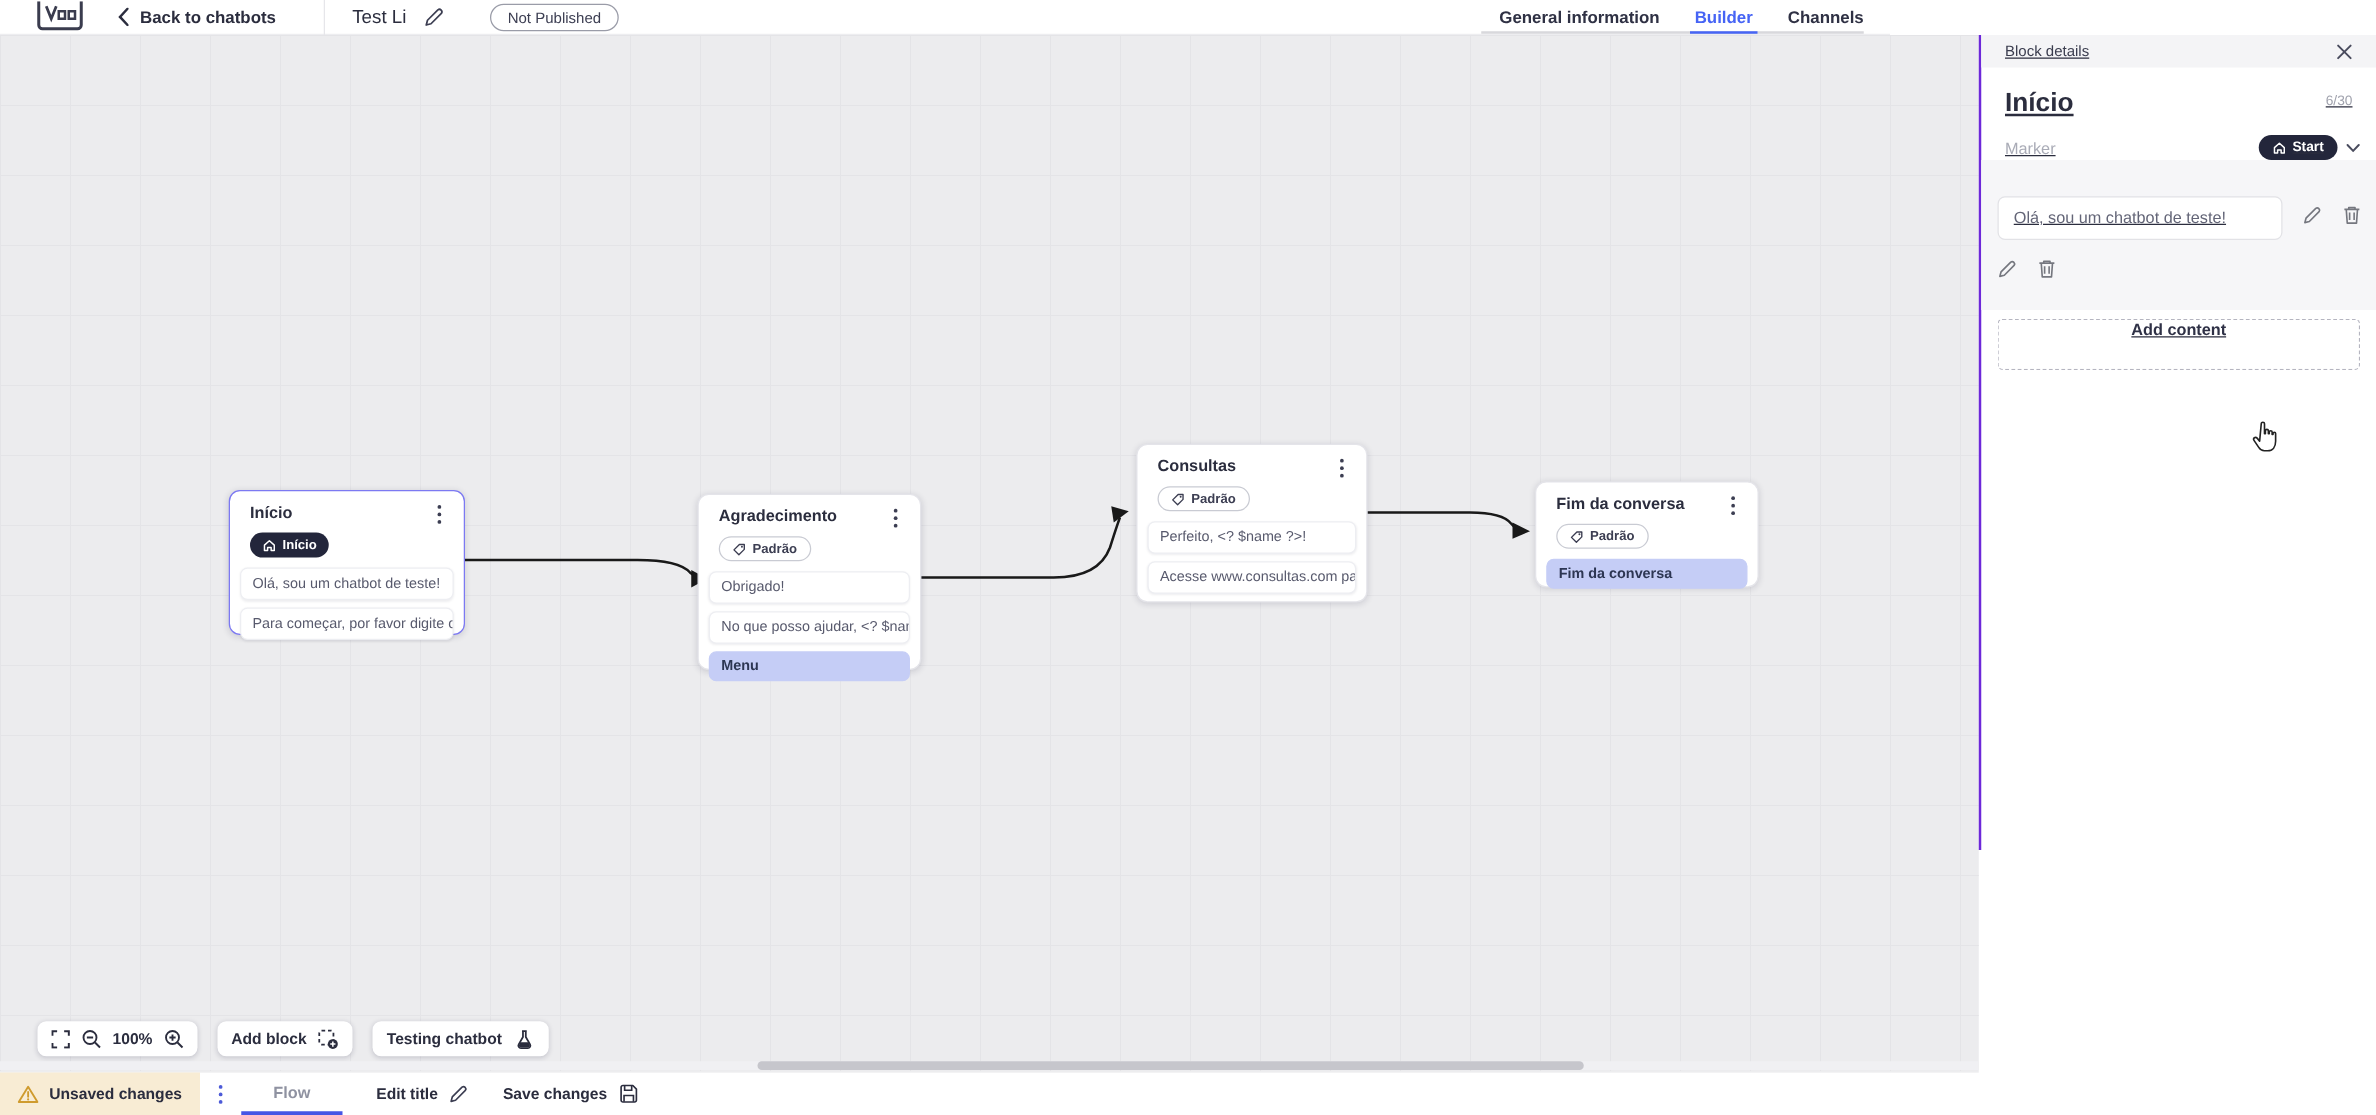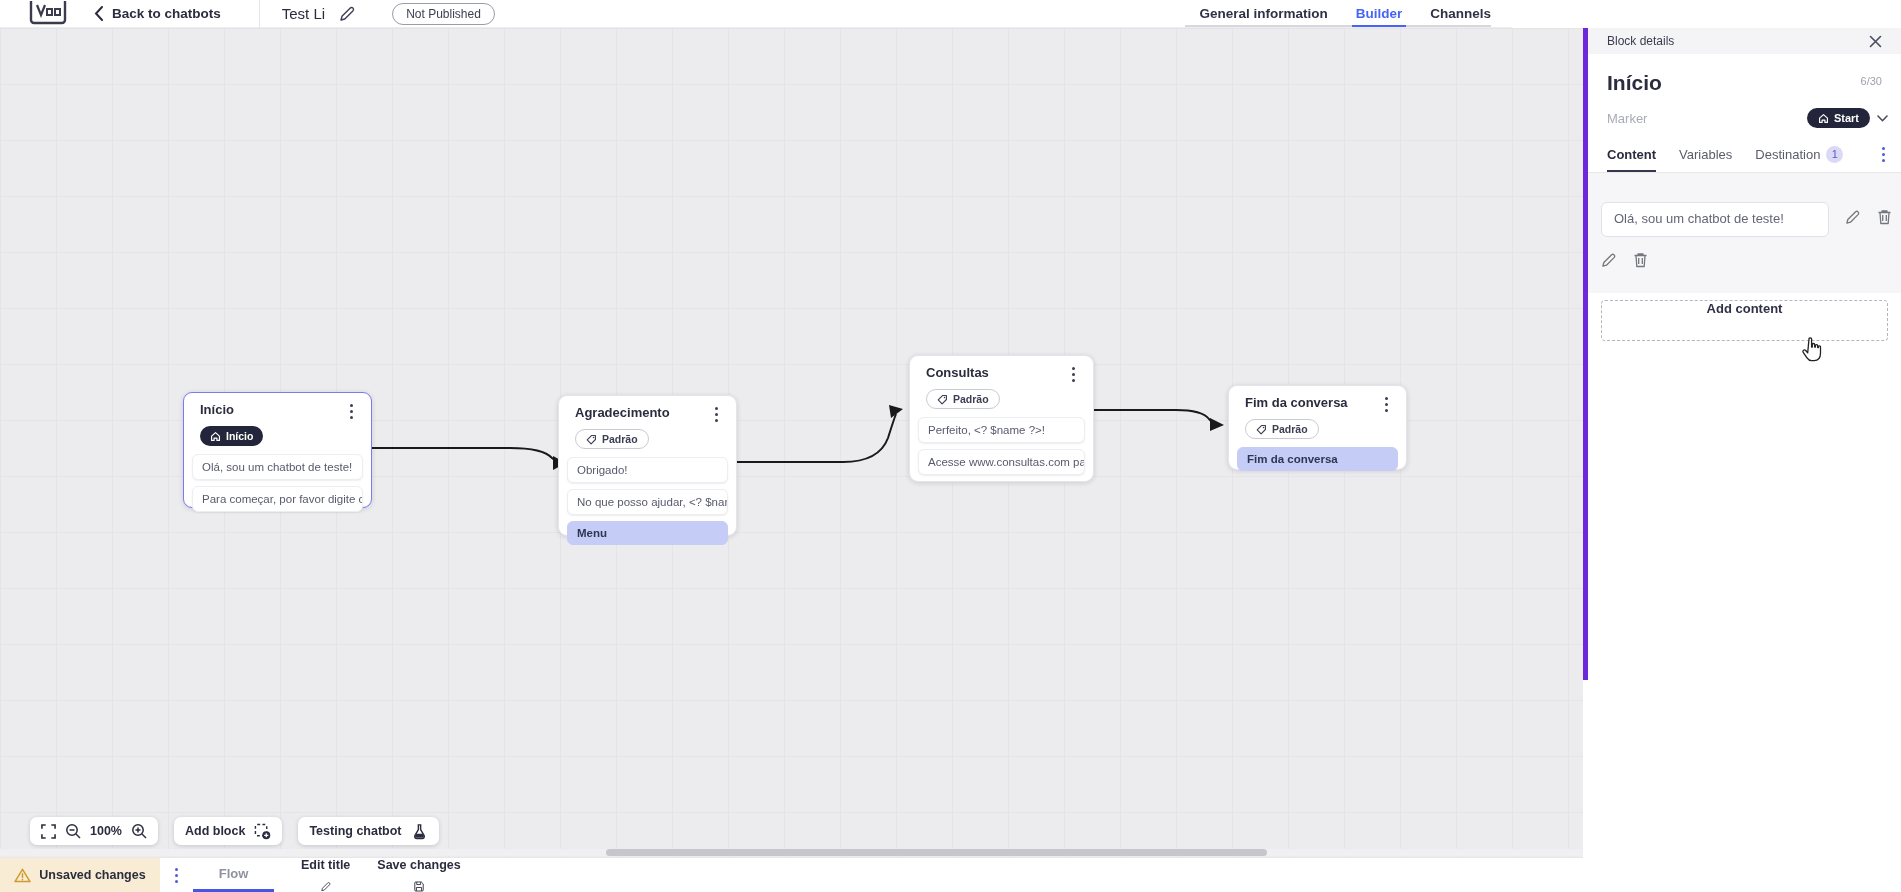--- a/index.html
+++ b/index.html
@@ -57,21 +57,21 @@
   .ctl-card { height:28px; background:#fff; border-radius:7px; box-shadow:0 1px 4px rgba(30,30,60,.18);
               display:flex; align-items:center; gap:9px; padding:0 11px; cursor:pointer; }
   .ctl-card .lbl { font-size:12.5px; font-weight:700; color:#2b2d3e; }
   .zoom-pct { font-size:12.5px; font-weight:700; color:#2b2d3e; }
 
   .hscroll { position:absolute; left:0; top:821px; width:1583px; height:7px; background:#f0f0f3; }
   .hscroll-thumb { position:absolute; left:606px; top:0; width:661px; height:7px; background:#c6c6cc; border-radius:4px; }
 
   
   .panel { position:absolute; top:28px; right:0; width:318px; height:652px; background:#fff;
-           border-left:5px solid #6d28d9; z-index:20; }
+           border-left:2px solid #6d28d9; z-index:20;text-decoration:underline; }
   .panel-header { height:26px; background:#f4f4f6; display:flex; align-items:center;
                   justify-content:space-between; padding:0 19px; }
   .panel-header .ph-title { font-size:12px; color:#3a3c4e; }
   .panel-close { cursor:pointer; display:flex; }
   .name-row { display:flex; justify-content:space-between; align-items:flex-start; padding:17px 19px 0; }
   .block-name { font-size:21px; font-weight:700; color:#2b2d3e; }
   .name-counter { font-size:11px; color:#a0a2ad; margin-top:4px; }
   .marker-row { display:flex; justify-content:space-between; align-items:center; padding:13px 13px 0 19px; }
   .marker-label { font-size:13px; color:#a9abb6; }
   .marker-value { display:flex; align-items:center; gap:7px; cursor:pointer; }
@@ -97,21 +97,21 @@
 
   
   .bottombar { position:absolute; left:0; bottom:0; width:1583px; height:35px; background:#fff;
                border-top:1px solid #e7e7ea; display:flex; align-items:stretch; z-index:25; }
   .unsaved { width:160px; background:#f8ecd4; display:flex; align-items:center; justify-content:center;
              gap:8px; font-size:12.5px; font-weight:700; color:#2b2d3e; flex:none; }
   .bb-kebab { display:flex; align-items:center; padding:0 12px; }
   .flow-tab { width:81px; display:flex; align-items:center; justify-content:center; font-size:13px;
               font-weight:700; color:#8f92a1; border-bottom:3px solid #4655e5; cursor:pointer; }
   .bb-item { display:flex; align-items:center; gap:9px; font-size:12.5px; font-weight:700;
-             color:#2b2d3e; margin-left:27px; cursor:pointer;flex-direction:column; }
+             color:#2b2d3e; margin-left:27px; cursor:pointer; }
 
   .cursor-hand { position:absolute; left:1799px; top:336px; z-index:50; pointer-events:none; }
   svg { display:block; }
 </style>
 </head>
 <body>
 
 <div class="topbar">
   <div class="logo">
     <svg width="40" height="26" viewBox="0 0 40 26">
@@ -294,37 +294,20 @@
           <path d="M2 6.5 L7 2 L12 6.5 V12 H8.8 V9 H5.2 V12 H2 Z" fill="none" stroke="#fff" stroke-width="1.5" stroke-linejoin="round"></path>
         </svg>
         <span>Start</span>
       </span>
       <svg width="11" height="7" viewBox="0 0 11 7">
         <path d="M1 1 L5.5 5.7 L10 1" fill="none" stroke="#4a4c5e" stroke-width="1.6" stroke-linecap="round"></path>
       </svg>
     </span>
   </div>
 
-  <div class="panel-tabs">
-    <span class="panel-tab active">
-      <span>Content</span>
-    </span>
-    <span class="panel-tab">
-      <span>Variables</span>
-    </span>
-    <span class="panel-tab">
-      <span>Destination</span>
-      <span class="tab-badge">1</span>
-    </span>
-    <span class="kebab blue">
-        <i></i>
-        <i></i>
-        <i></i>
-      </span>
-  </div>
 
   <div class="content-section">
     <div class="content-row">
       <div class="content-card">Olá, sou um chatbot de teste!</div>
       <span class="row-icon">
         <svg width="16" height="16" viewBox="0 0 17 17">
           <path d="M2 15 L3 11.2 L11.3 2.9 a2 2 0 0 1 2.8 2.8 L5.8 14 L2 15 Z" fill="none" stroke="#75777f" stroke-width="1.4" stroke-linejoin="round"></path>
         </svg>
       </span>
       <span class="row-icon">

